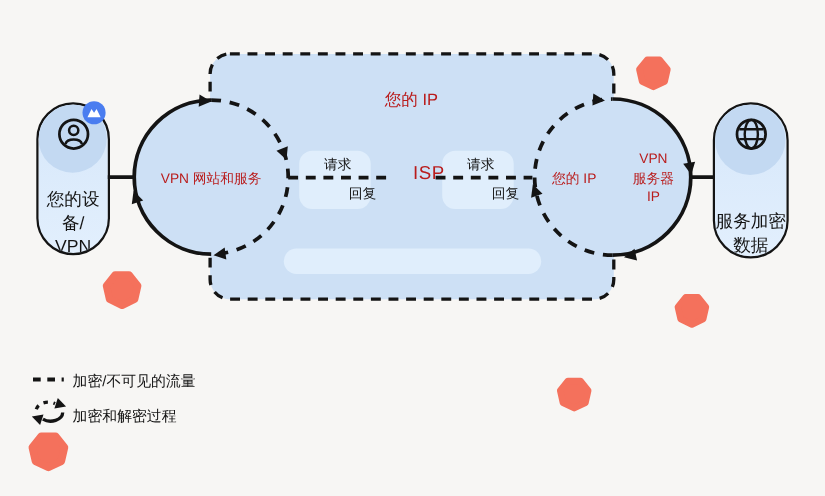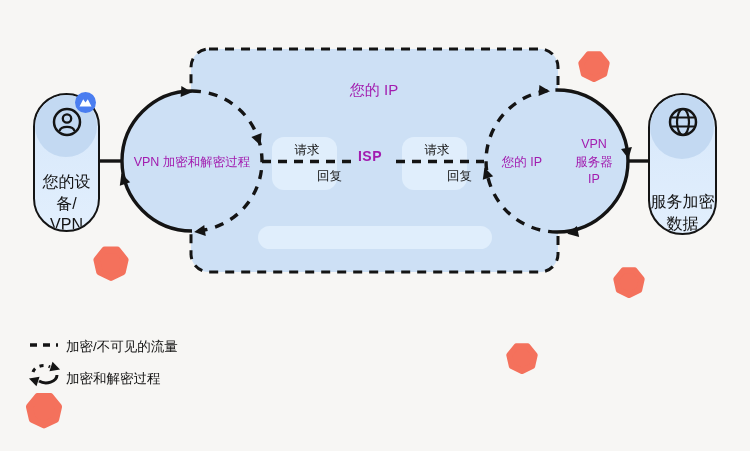--- a/index.html
+++ b/index.html
@@ -5,21 +5,21 @@
   * { margin:0; padding:0; box-sizing:border-box; }
   html,body { background:#e8e8e8; }
   .canvas {
     position:relative; width:750px; height:451px;
     background:#f7f6f4; overflow:hidden;
     font-family:"Liberation Sans","DejaVu Sans",sans-serif;
     color:#141414;
   }
   svg.layer { position:absolute; left:0; top:0; pointer-events:none; }
 
-  .lbl { position:absolute; color:#a21caf; }
+  .lbl { position:absolute; color:#b91c1c; }
   .center { text-align:center; }
   .preline { white-space:pre-line; }
 
   
   .pill {
     position:absolute; border:2.5px solid #141414; border-radius:36px;
     background:linear-gradient(180deg,#d6e7fa 0%,#e2effd 100%);
     overflow:hidden;
   }
   .pill-accent {
@@ -120,30 +120,30 @@
     <div class="pill-accent" style="left:0px; top:0px; width:64px; height:64px;"></div>
     <svg class="pill-icon" width="34" height="34" viewBox="0 0 34 34">
       <circle cx="17" cy="17" r="13" fill="none" stroke="#141414" stroke-width="2.5"></circle>
       <ellipse cx="17" cy="17" rx="6" ry="13" fill="none" stroke="#141414" stroke-width="2.2"></ellipse>
       <line x1="6" y1="12.5" x2="28" y2="12.5" stroke="#141414" stroke-width="2.2"></line>
       <line x1="6" y1="21.5" x2="28" y2="21.5" stroke="#141414" stroke-width="2.2"></line>
     </svg>
     <div class="pill-label" style="top:96px;">服务加密数据</div>
   </div>
 
-  <div class="lbl center" style="left:122px; top:154px; width:140px; font-size:12.5px;">VPN 加密和解密过程</div>
+  <div class="lbl center" style="left:122px; top:154px; width:140px; font-size:12.5px;">VPN 网站和服务</div>
 
   <div class="lbl center" style="left:299px; top:81px; width:150px; font-size:15px;">您的 IP</div>
 
   <div class="req-box" style="left:272px; top:137px;">
     <div class="req">请求</div>
     <div class="rep">回复</div>
   </div>
 
-  <div class="lbl center" style="left:340px; top:148px; width:60px; font-size:14px; font-weight:700; letter-spacing:0.5px;">ISP</div>
+  <div class="lbl center" style="left:360px; top:148px; width:60px; font-size:17px; font-weight:400; letter-spacing:0.5px;">ISP</div>
 
   <div class="req-box" style="left:402px; top:137px;">
     <div class="req">请求</div>
     <div class="rep">回复</div>
   </div>
 
 
   <div class="lbl center" style="left:486px; top:154px; width:72px; font-size:12.5px;">您的 IP</div>
 
   <div class="lbl center preline" style="left:558px; top:136px; width:72px; font-size:12.5px; line-height:1.4;">VPN

